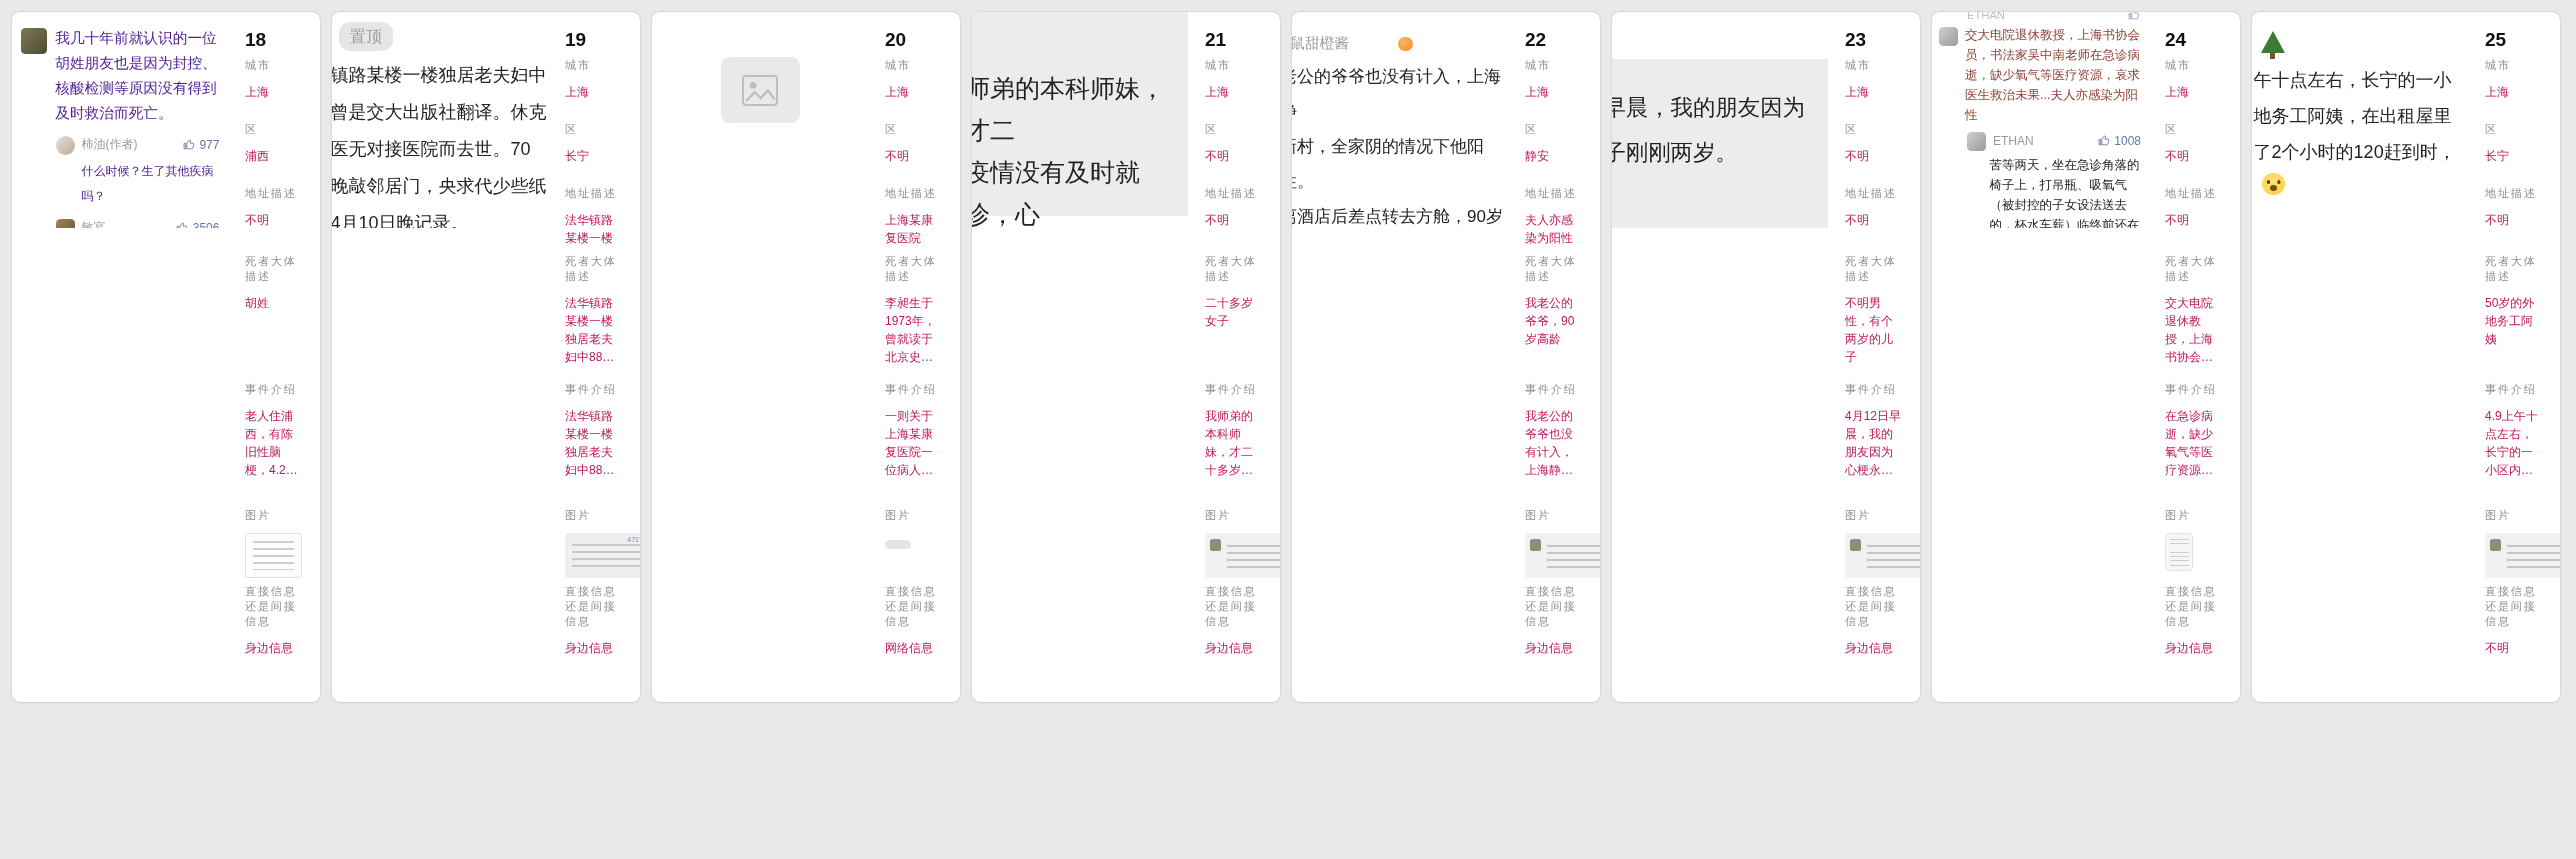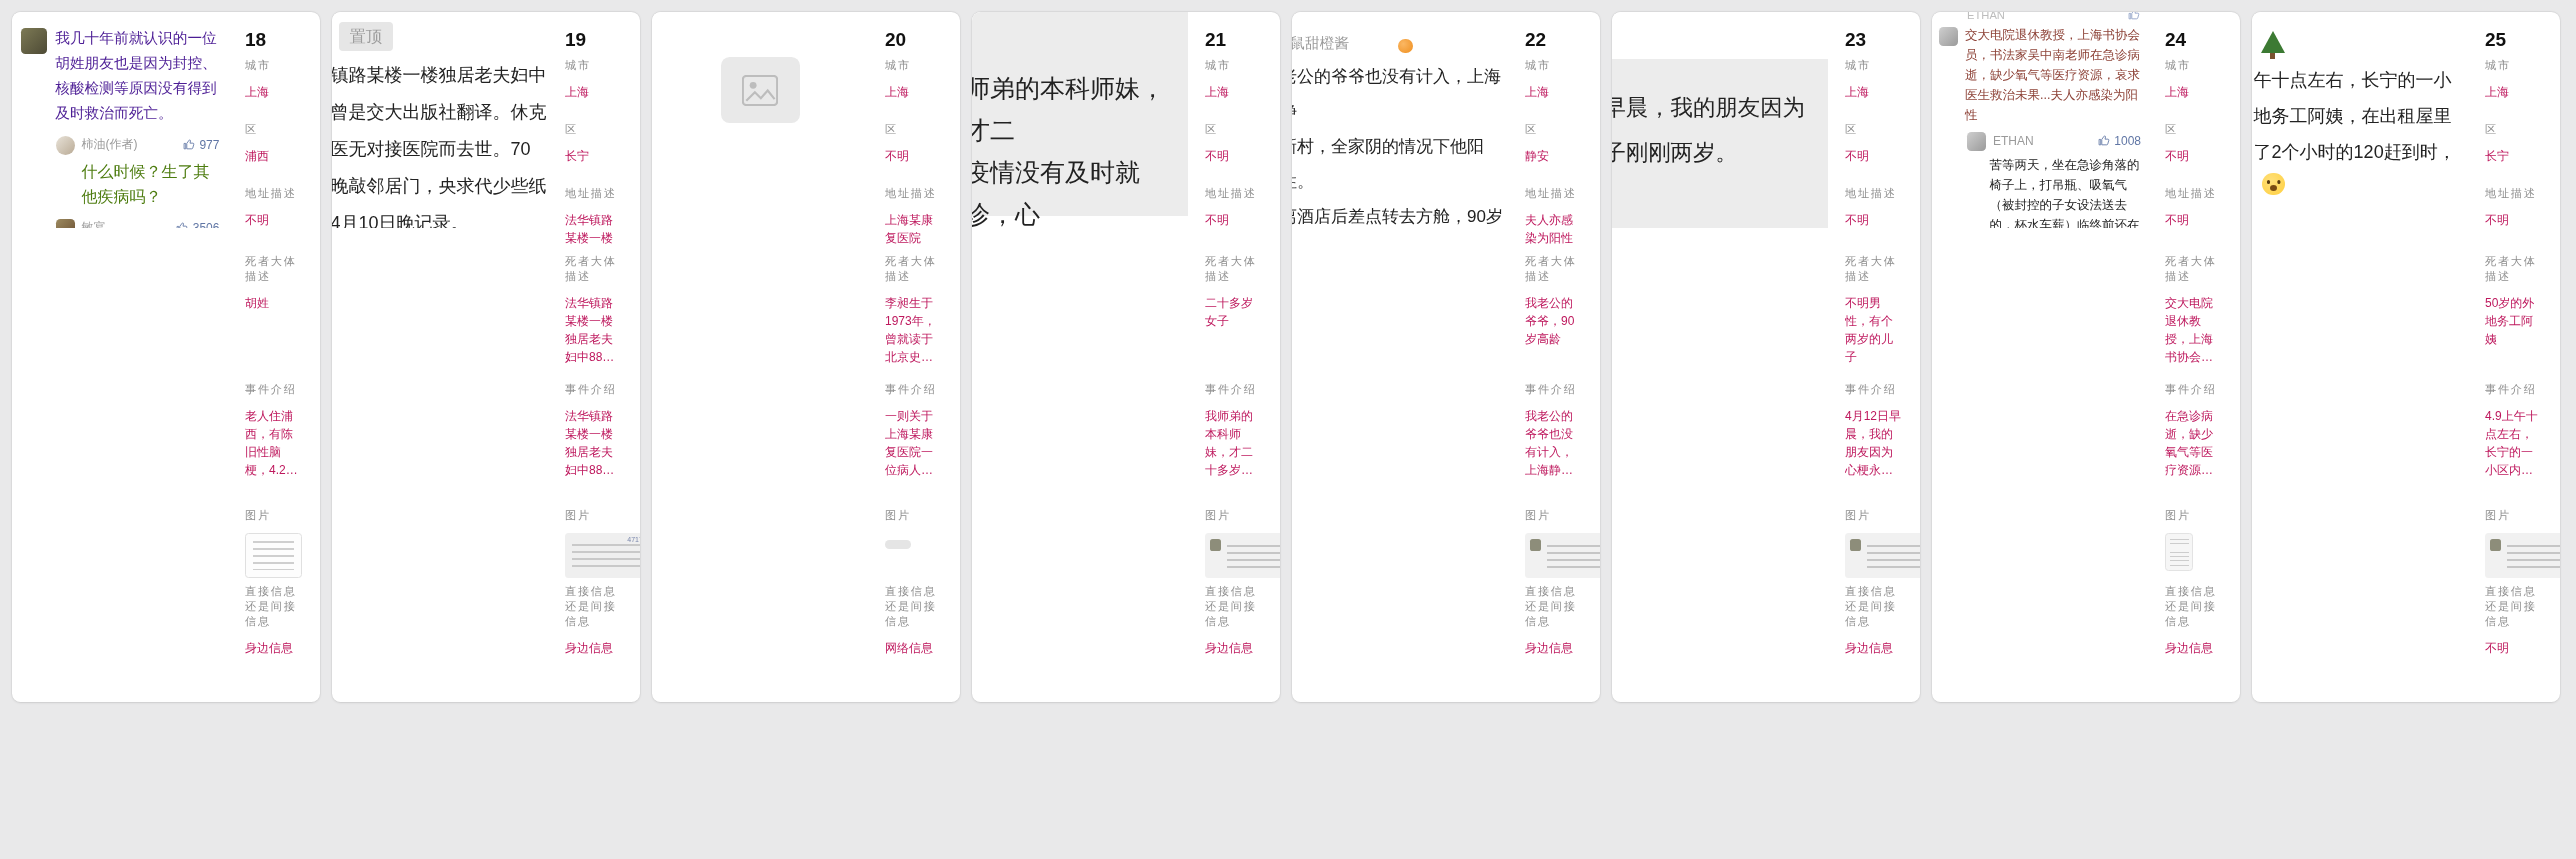--- a/index.html
+++ b/index.html
@@ -25,42 +25,42 @@
   .avatar.round{border-radius:50%;background:linear-gradient(135deg,#e8e2d8,#b9aa95);}
   .avatar.sm{width:19px;height:19px;margin-right:7px;}
   .avatar.earth{background:linear-gradient(135deg,#9c8a5f,#6b4f33);}
   .avatar.gray{background:linear-gradient(135deg,#cfcfcf,#9a9a9a);}
   .wx-main-text{font-size:14.7px;line-height:25px;color:#4c1d95;}
   .wx-reply{margin:8.6px 0 0 35px;}
   .wx-reply-head{display:flex;align-items:center;}
   .wx-name{font-size:12px;color:#9a9a9a;flex:1 1 auto;}
   .wx-like{display:flex;align-items:center;gap:3.5px;color:#6076a5;font-size:12px;}
   .wx-like svg{width:13px;height:13px;}
-  .wx-reply-text{font-size:16px;line-height:25px;color:#4d7c0f;margin:3.5px 0 0 26px;}
+  .wx-reply-text{font-size:12px;line-height:25px;color:#4c1d95;margin:3.5px 0 0 26px;}
   
   .wx.dense{padding:3.5px 7px 0 7px;}
   .wx.dense .wx-main-text{font-size:12.5px;line-height:20px;color:#8e4338;}
   .wx.dense .wx-reply{margin:5.2px 0 0 28px;}
   .wx.dense .wx-reply-text{font-size:12.5px;line-height:20px;color:#222;margin-left:22.4px;}
   .cut-head{display:flex;align-items:center;margin:-7.8px 0 3.5px 28px;height:14px;overflow:hidden;}
   .cut-head .wx-name{font-size:11.2px;color:#bdbdbd;}
   
   .p19{padding:10.4px 0 0 7px;}
-  .badge-pinned{display:inline-block;background:#e6e6e6;color:#9d9d9d;font-size:16.4px;padding:3.5px 10.4px;border-radius:4px;}
+  .badge-pinned{display:inline-block;background:#e6e6e6;color:#9d9d9d;font-size:16.4px;padding:3.5px 10.4px;border-radius:11px;}
   .p19-text{font-size:18px;line-height:37px;color:#222;margin:5.2px 0 0 -8.6px;}
   
   .p20{height:100%;}
   .img-ph{width:79px;height:66px;background:#e9e9e9;border-radius:8.6px;margin:45px auto 0;display:flex;align-items:center;justify-content:center;}
   
   .p21-gray{background:#ececec;height:204px;}
   .p21-text{font-size:25px;line-height:42px;color:#222;padding:55px 0 0 0;margin-left:-7px;}
   .black-bar{width:274px;height:13px;border-radius:7px;background:#0b0b0b;margin:7px 0 0 3.5px;}
   
   .p22{padding:22.4px 0 0 0;}
-  .p22-head{display:flex;align-items:flex-end;margin-left:-1.7px;gap:44px;}
+  .p22-head{display:flex;align-items:center;margin-left:-1.7px;gap:44px;}
   .p22-name{font-size:14.7px;color:#9a9a9a;}
   .ic-orange{width:14.7px;height:14.7px;border-radius:50%;background:radial-gradient(circle at 35% 35%,#fbb763,#ef8f1f);margin-left:5.2px;}
   .p22-text{font-size:17px;line-height:35px;color:#222;margin:5.2px 0 0 -12px;}
   
   .p23-gray{background:#ececec;margin-top:47px;height:169px;}
   .p23-text{font-size:22.4px;line-height:45px;color:#222;padding-top:26px;margin-left:-8.6px;}
   
   .p25{padding:19px 0 0 8.6px;}
   .ic-tree{width:0;height:0;border-left:12px solid transparent;border-right:12px solid transparent;border-bottom:22.4px solid #3c7a33;position:relative;}
   .ic-tree::after{content:"";position:absolute;left:-2.6px;top:22.4px;width:5.2px;height:6px;background:#7a5230;}

